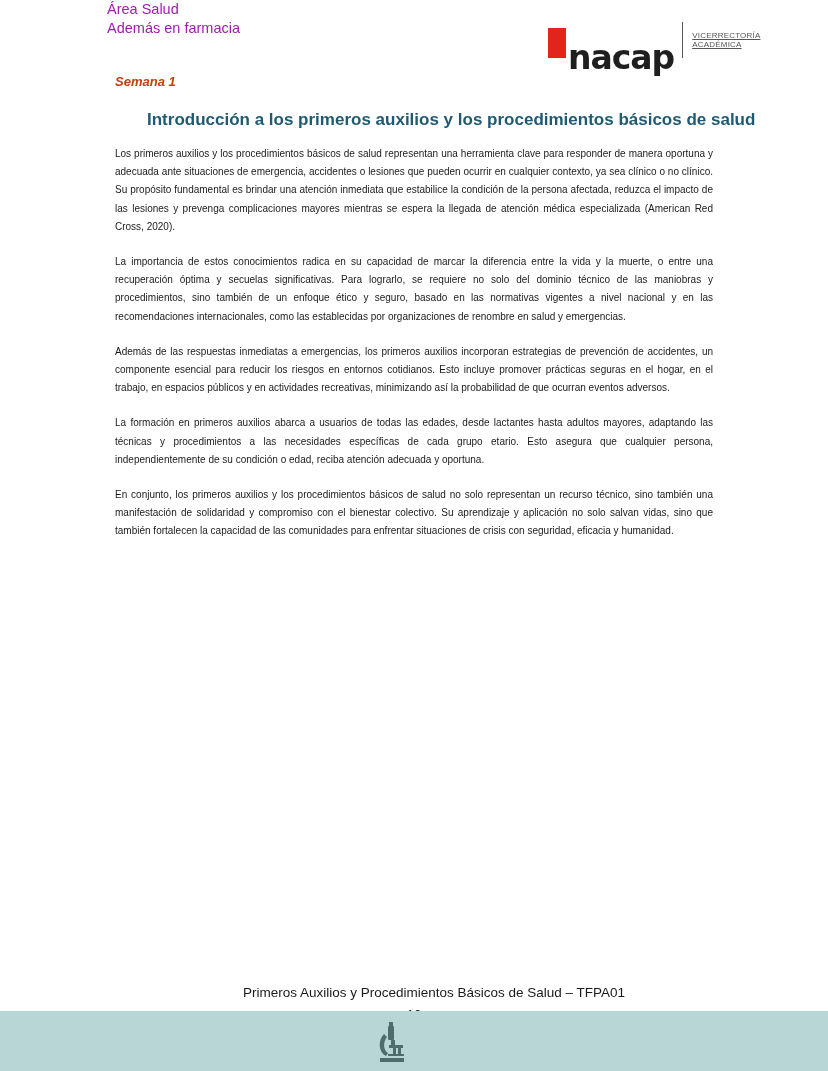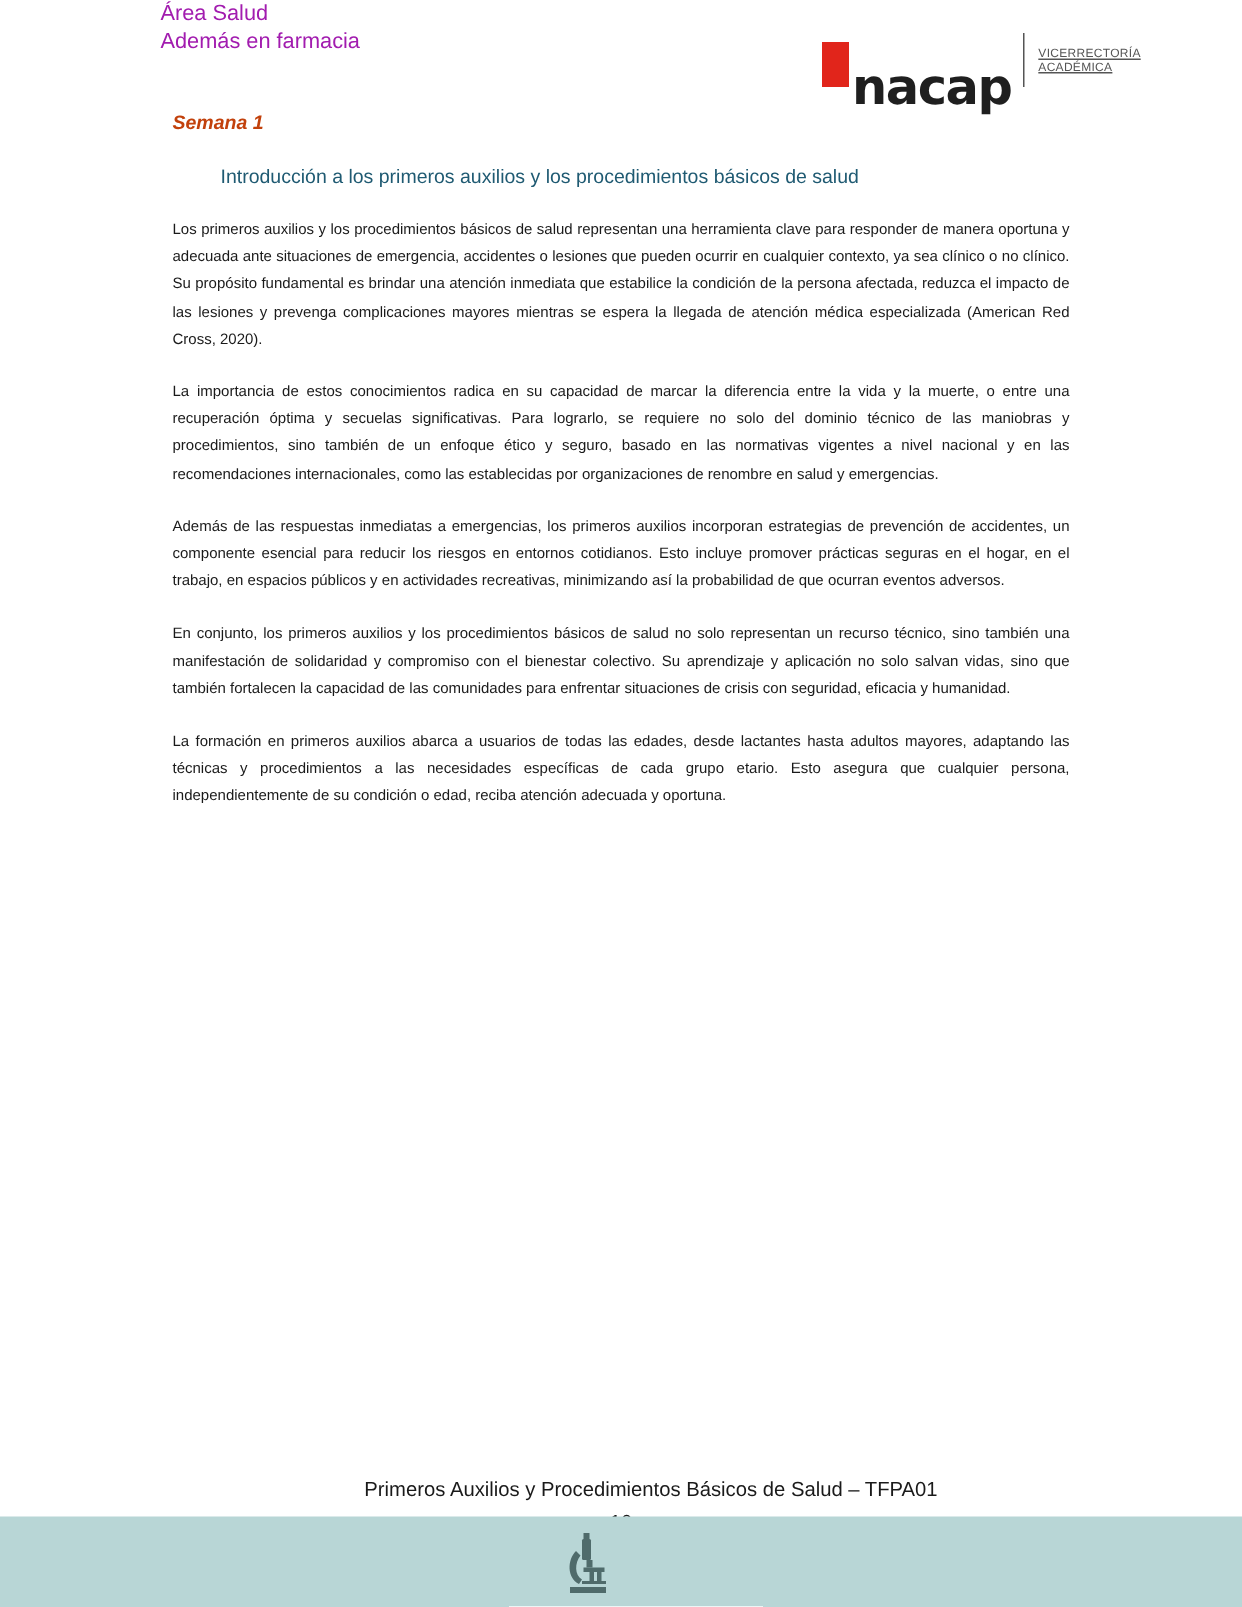--- a/index.html
+++ b/index.html
@@ -7,21 +7,21 @@
     width: 828px; height: 1071px; position: relative; overflow: hidden;
     background: #ffffff; font-family: "Liberation Sans", sans-serif; color: #1a1a1a;
   }
   .hdr-left { position: absolute; left: 107px; top: 0px; font-size: 14.5px; line-height: 19px; color: #a21caf; }
   .logo { position: absolute; left: 548px; top: 18px; height: 44px; display: flex; align-items: center; }
   .logo-mark { width: 18px; height: 30px; background: #e1251b; margin-right: 2px; align-self: flex-end; margin-bottom: 4px; position: relative; }
   .logo-word { font-family: "DejaVu Sans", sans-serif; font-weight: bold; font-size: 33px; color: #1f1f1f; letter-spacing: -1px; line-height: 40px; margin-top: 36px; }
   .logo-sep { width: 1px; height: 36px; background: #555; margin: 0 9px 0 8px; }
   .logo-sub { font-size: 8px; line-height: 9px; color: #555; letter-spacing: 0.2px; text-decoration: underline; }
   .week { position: absolute; left: 115px; top: 74px; font-weight: bold; font-size: 13px; color: #c2410c; font-style: italic; }
-  .title { position: absolute; left: 147px; top: 110px; font-weight: normal; font-size: 13px; color: #1f5a72; }
+  .title { position: absolute; left: 147px; top: 110px; font-weight: bold; font-size: 17px; color: #1f5a72; }
   .body { position: absolute; left: 115px; top: 145px; width: 598px; font-size: 10px; line-height: 18.2px; text-align: justify; color: #1a1a1a; }
   .body p { margin: 0 0 17px 0; }
   .footer { position: absolute; left: 0; width: 828px; text-align: center; font-size: 13.5px; color: #1a1a1a; }
   .pnum { top: 967px; margin-top: 40px; }
   .ftitle { top: 985px; padding-left: 20px; }
   .band { position: absolute; left: 0; top: 1011px; width: 828px; height: 60px; background: #b8d6d6; }
   .scope { position: absolute; left: 376px; top: 1020px; width: 30px; height: 46px; }
 </style>
 </head>
 <body>
@@ -41,22 +41,22 @@
   </div>
 </div>
 
 <div class="week">Semana 1</div>
 <div class="title">Introducción a los primeros auxilios y los procedimientos básicos de salud</div>
 
 <div class="body">
   <p>Los primeros auxilios y los procedimientos básicos de salud representan una herramienta clave para responder de manera oportuna y adecuada ante situaciones de emergencia, accidentes o lesiones que pueden ocurrir en cualquier contexto, ya sea clínico o no clínico. Su propósito fundamental es brindar una atención inmediata que estabilice la condición de la persona afectada, reduzca el impacto de las lesiones y prevenga complicaciones mayores mientras se espera la llegada de atención médica especializada (American Red Cross, 2020).</p>
   <p>La importancia de estos conocimientos radica en su capacidad de marcar la diferencia entre la vida y la muerte, o entre una recuperación óptima y secuelas significativas. Para lograrlo, se requiere no solo del dominio técnico de las maniobras y procedimientos, sino también de un enfoque ético y seguro, basado en las normativas vigentes a nivel nacional y en las recomendaciones internacionales, como las establecidas por organizaciones de renombre en salud y emergencias.</p>
   <p>Además de las respuestas inmediatas a emergencias, los primeros auxilios incorporan estrategias de prevención de accidentes, un componente esencial para reducir los riesgos en entornos cotidianos. Esto incluye promover prácticas seguras en el hogar, en el trabajo, en espacios públicos y en actividades recreativas, minimizando así la probabilidad de que ocurran eventos adversos.</p>
+  <p>La formación en primeros auxilios abarca a usuarios de todas las edades, desde lactantes hasta adultos mayores, adaptando las técnicas y procedimientos a las necesidades específicas de cada grupo etario. Esto asegura que cualquier persona, independientemente de su condición o edad, reciba atención adecuada y oportuna.</p>
   <p>En conjunto, los primeros auxilios y los procedimientos básicos de salud no solo representan un recurso técnico, sino también una manifestación de solidaridad y compromiso con el bienestar colectivo. Su aprendizaje y aplicación no solo salvan vidas, sino que también fortalecen la capacidad de las comunidades para enfrentar situaciones de crisis con seguridad, eficacia y humanidad.</p>
-  <p>La formación en primeros auxilios abarca a usuarios de todas las edades, desde lactantes hasta adultos mayores, adaptando las técnicas y procedimientos a las necesidades específicas de cada grupo etario. Esto asegura que cualquier persona, independientemente de su condición o edad, reciba atención adecuada y oportuna.</p>
 </div>
 
 <div class="footer pnum">10</div>
 <div class="footer ftitle">Primeros Auxilios y Procedimientos Básicos de Salud – TFPA01</div>
 
 <div class="band"></div>
 <svg class="scope" viewBox="0 0 30 46">
   <g fill="#4f6b6b">
     <rect x="13" y="2" width="4" height="4"></rect>
     <rect x="12" y="6" width="6" height="14" rx="1"></rect>

